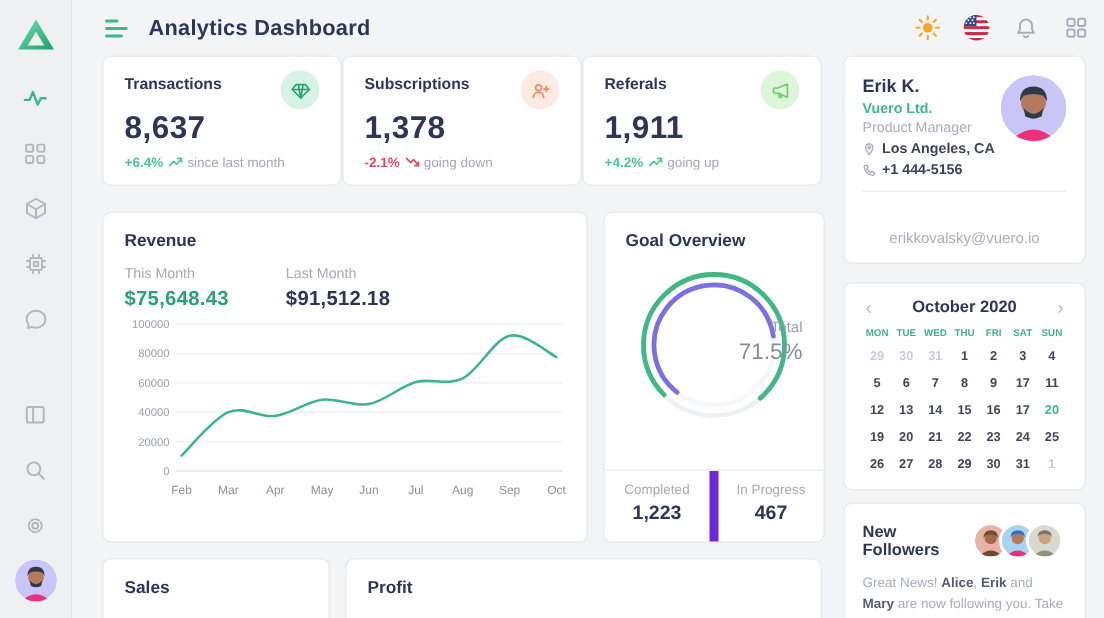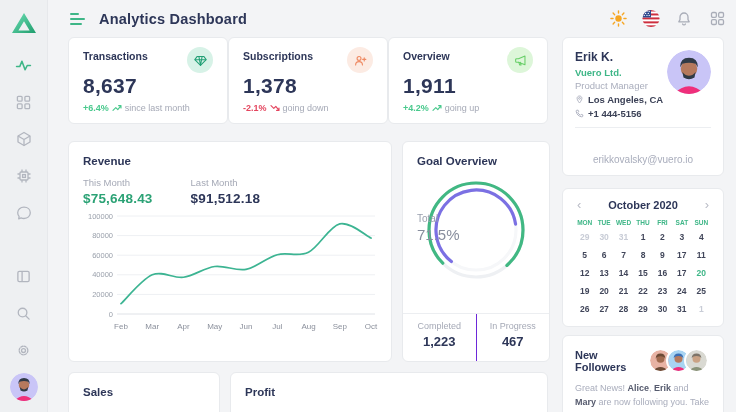--- a/index.html
+++ b/index.html
@@ -48,27 +48,27 @@
   
   .row2{display:flex;gap:10px;margin-top:17px;height:221px}
   .revenue-card{width:324px;flex:none;padding:13px 14px}
   .goal-card{flex:1;padding:13px 14px;position:relative}
   .card-title{font-size:11.5px;font-weight:bold}
   .amounts{display:flex;gap:38px;margin-top:10px}
   .amount-label{font-size:9.5px;color:#a5a9b6}
   .amount-val{font-size:13.5px;font-weight:bold;margin-top:3px;letter-spacing:.2px}
   .amount-val.green{color:#2ba275}
   .gauge-wrap{display:flex;justify-content:center;margin-top:4px;position:relative}
-  .gauge-center{position:absolute;top:42px;left:0;right:0;text-align:left}
+  .gauge-center{position:absolute;top:42px;left:0;right:0;text-align:right}
   .gauge-total-label{font-size:10px;color:#9aa0ae}
   .gauge-total-value{font-size:15px;color:#878d9d;margin-top:2px}
   .goal-stats{position:absolute;left:0;right:0;bottom:0;height:47px;border-top:1px solid #eceef1;
               display:flex}
   .goal-cell{flex:1;text-align:center;padding-top:7px}
-  .goal-cell:first-child{border-right:1px solid #6d28d9}
+  .goal-cell:first-child{border-right:6px solid #6d28d9}
   .goal-cell-label{font-size:9px;color:#a5a9b6}
   .goal-cell-value{font-size:13px;font-weight:bold;margin-top:3px}
 
   
   .row3{display:flex;gap:10px;margin-top:10px}
   .sales-card{width:152px;flex:none;height:60px;padding:13px 14px}
   .profit-card{flex:1;height:60px;padding:13px 14px}
 
   
   .profile-card{padding:12px 12px 10px;position:relative}
@@ -299,21 +299,21 @@
               <svg width="10" height="8" viewBox="0 0 12 10" fill="none" stroke="currentColor" stroke-width="1.4" stroke-linecap="round" stroke-linejoin="round">
                   <path d="M1 2 4.5 5.5 7 3 11 8M11 8h-3M11 8V5"></path>
                 </svg>
             </span>
             <span>going down</span>
           </div>
         </div>
 
         <div class="card stat-card">
           <div class="stat-top">
-            <span class="stat-label">Overview</span>
+            <span class="stat-label">Referals</span>
             <span class="stat-icon" style="background: rgb(221, 246, 217); color: rgb(103, 206, 103);">
               <svg width="13" height="13" viewBox="0 0 16 16" fill="none" stroke="currentColor" stroke-width="1.3" stroke-linejoin="round" stroke-linecap="round">
                   <path d="M13.5 2.5 5.5 5.8H3.2a1.2 1.2 0 0 0-1.2 1.2v1.9a1.2 1.2 0 0 0 1.2 1.2h2.3l8 3.2Z"></path>
                   <path d="M6 10.3l.9 3.2h1.8l-.9-3.2"></path>
                 </svg>
             </span>
           </div>
           <div class="stat-value">1,911</div>
           <div class="stat-delta">
             <span class="delta-pct" style="color: rgb(73, 201, 141);">+4.2%</span>

